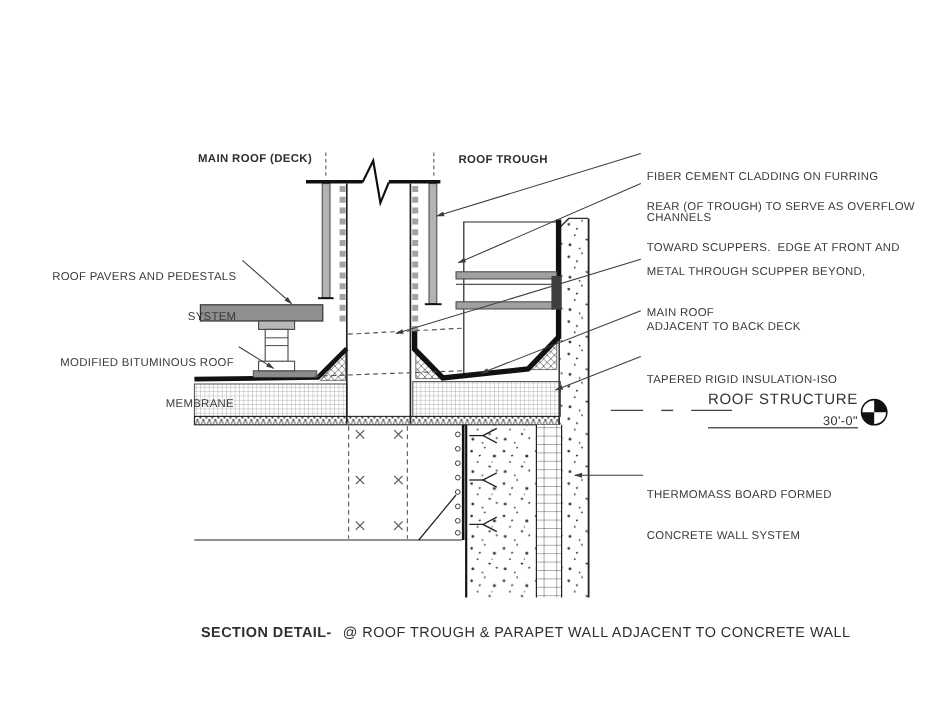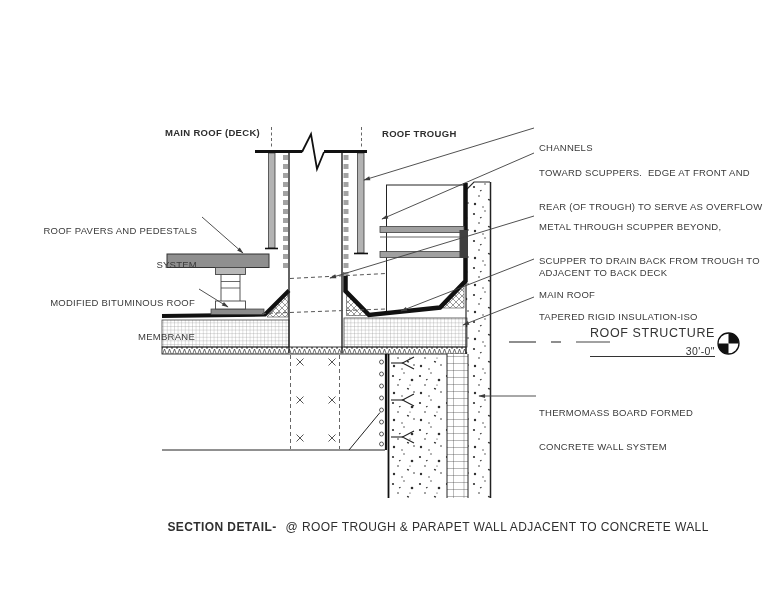--- a/index.html
+++ b/index.html
@@ -210,29 +210,29 @@
 <div class="co leftcol" style="left:25px;top:183px;width:160px;">
   <div>ROOF PAVERS AND PEDESTALS</div>
   <div>SYSTEM</div>
 </div>
 <div class="co leftcol" style="left:23px;top:255px;width:160px;">
   <div>MODIFIED BITUMINOUS ROOF</div>
   <div>MEMBRANE</div>
 </div>
 
 <div class="co right" style="left:527px;top:100px;">
+  <div>FIBER CEMENT CLADDING ON FURRING</div>
   <div>CHANNELS</div>
 </div>
 <div class="co right" style="left:527px;top:125px;">
+  <div>REAR (OF TROUGH) TO SERVE AS OVERFLOW</div>
   <div>TOWARD SCUPPERS.  EDGE AT FRONT AND</div>
-  <div>REAR (OF TROUGH) TO SERVE AS OVERFLOW</div>
 </div>
 <div class="co right" style="left:527px;top:179px;">
   <div>METAL THROUGH SCUPPER BEYOND,</div>
-  <div>SCUPPER TO DRAIN BACK FROM TROUGH TO</div>
   <div>MAIN ROOF</div>
 </div>
 <div class="co right" style="left:527px;top:225px;">
   <div>ADJACENT TO BACK DECK</div>
 </div>
 <div class="co right" style="left:527px;top:269px;text-align:right;">
   <div>TAPERED RIGID INSULATION-ISO</div>
 </div>
 <div class="co right" style="left:527px;top:365px;">
   <div>THERMOMASS BOARD FORMED</div>

